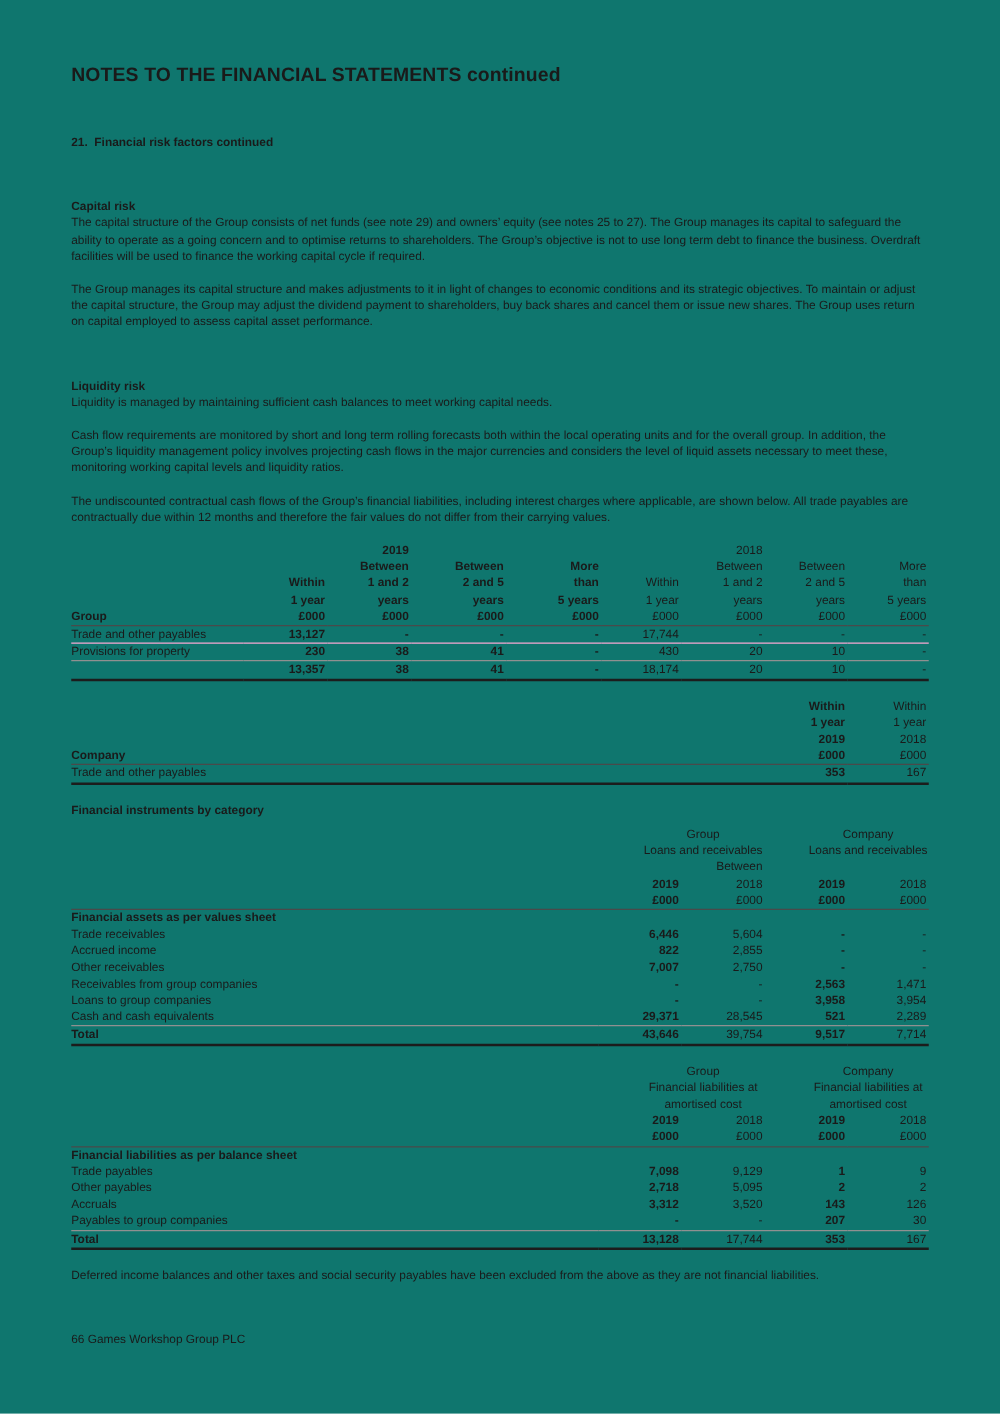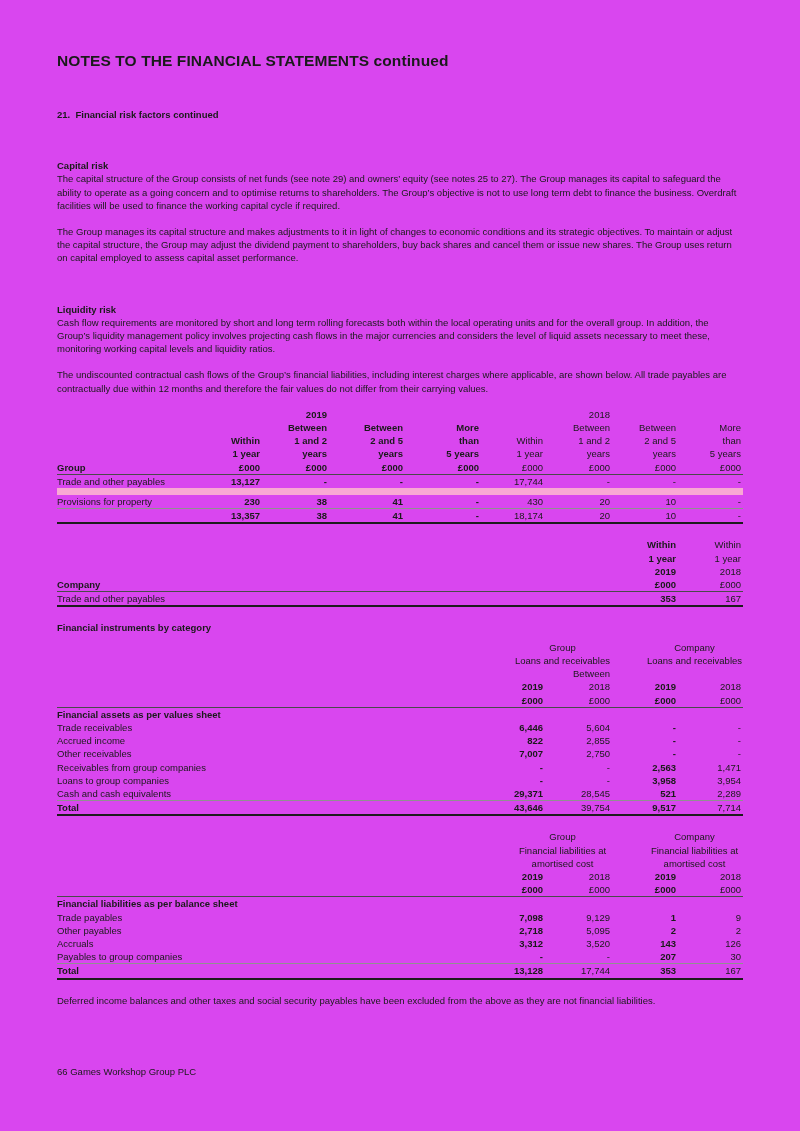--- a/index.html
+++ b/index.html
@@ -1,20 +1,20 @@
 <!DOCTYPE html>
 <html><head>
 <meta charset="utf-8">
 <style>
   * { margin:0; padding:0; box-sizing:border-box; }
   html,body { background:#ffffff; }
   .page {
     position:relative;
     width:800px; height:1131px;
-    background:#d946ef;
+    background:#0f766e;
     color:#1a1a1a;
     font-family:"Liberation Sans", sans-serif;
     overflow:hidden;
   }
   .content { padding:52px 57px 0 57px; }
 
   h1 {
     font-size:15.5px;
     font-weight:bold;
     letter-spacing:0.1px;
@@ -50,21 +50,21 @@
     height:13.2px;
     line-height:13.2px;
     white-space:nowrap;
     overflow:visible;
   }
   table.fin .l { text-align:left; padding:0; }
   table.fin .c { text-align:center; padding:0 0 0 34px; }
   table.fin .b { font-weight:bold; }
   table.fin tr.hdr-last th { border-bottom:1.5px solid #4a4a4a; }
   table.fin tbody tr.total td { border-top:1px solid #909090; }
-  table.fin.rowlines tbody tr:not(:first-child) td { border-top:7px solid #f9a8d4; }
+  table.fin.rowlines tbody tr:not(:first-child) td { border-top:1px solid #f9a8d4; }
   table.fin.rowlines tbody tr.total td { border-top:1px solid #909090; }
 
   .t1 { margin-bottom:14px; }
   .t2 { margin-bottom:17px; }
   .t3 { margin-bottom:15px; }
   .t4 { margin-bottom:18px; }
 
   .footer {
     position:absolute;
     left:57px; top:1066px;
@@ -79,20 +79,21 @@
   <div class="content">
 
     <h1>NOTES TO THE FINANCIAL STATEMENTS continued</h1>
 
     <div class="h2">21.&nbsp; Financial risk factors continued</div>
     <div class="h2">Capital risk</div>
     <p>The capital structure of the Group consists of net funds (see note 29) and owners’ equity (see notes 25 to 27). The Group manages its capital to safeguard the ability to operate as a going concern and to optimise returns to shareholders. The Group’s objective is not to use long term debt to finance the business. Overdraft facilities will be used to finance the working capital cycle if required.</p>
     <p>The Group manages its capital structure and makes adjustments to it in light of changes to economic conditions and its strategic objectives. To maintain or adjust the capital structure, the Group may adjust the dividend payment to shareholders, buy back shares and cancel them or issue new shares. The Group uses return on capital employed to assess capital asset performance.</p>
 
     <div class="h2">Liquidity risk</div>
+    <p>Liquidity is managed by maintaining sufficient cash balances to meet working capital needs.</p>
     <p>Cash flow requirements are monitored by short and long term rolling forecasts both within the local operating units and for the overall group. In addition, the Group’s liquidity management policy involves projecting cash flows in the major currencies and considers the level of liquid assets necessary to meet these, monitoring working capital levels and liquidity ratios.</p>
     <p>The undiscounted contractual cash flows of the Group’s financial liabilities, including interest charges where applicable, are shown below. All trade payables are contractually due within 12 months and therefore the fair values do not differ from their carrying values.</p>
 
     <table class="fin rowlines t1">
         <colgroup>
           <col style="width: 138px;">
           <col style="width: 67px;">
           <col style="width: 67px;">
           <col style="width: 76px;">
           <col style="width: 76px;">

